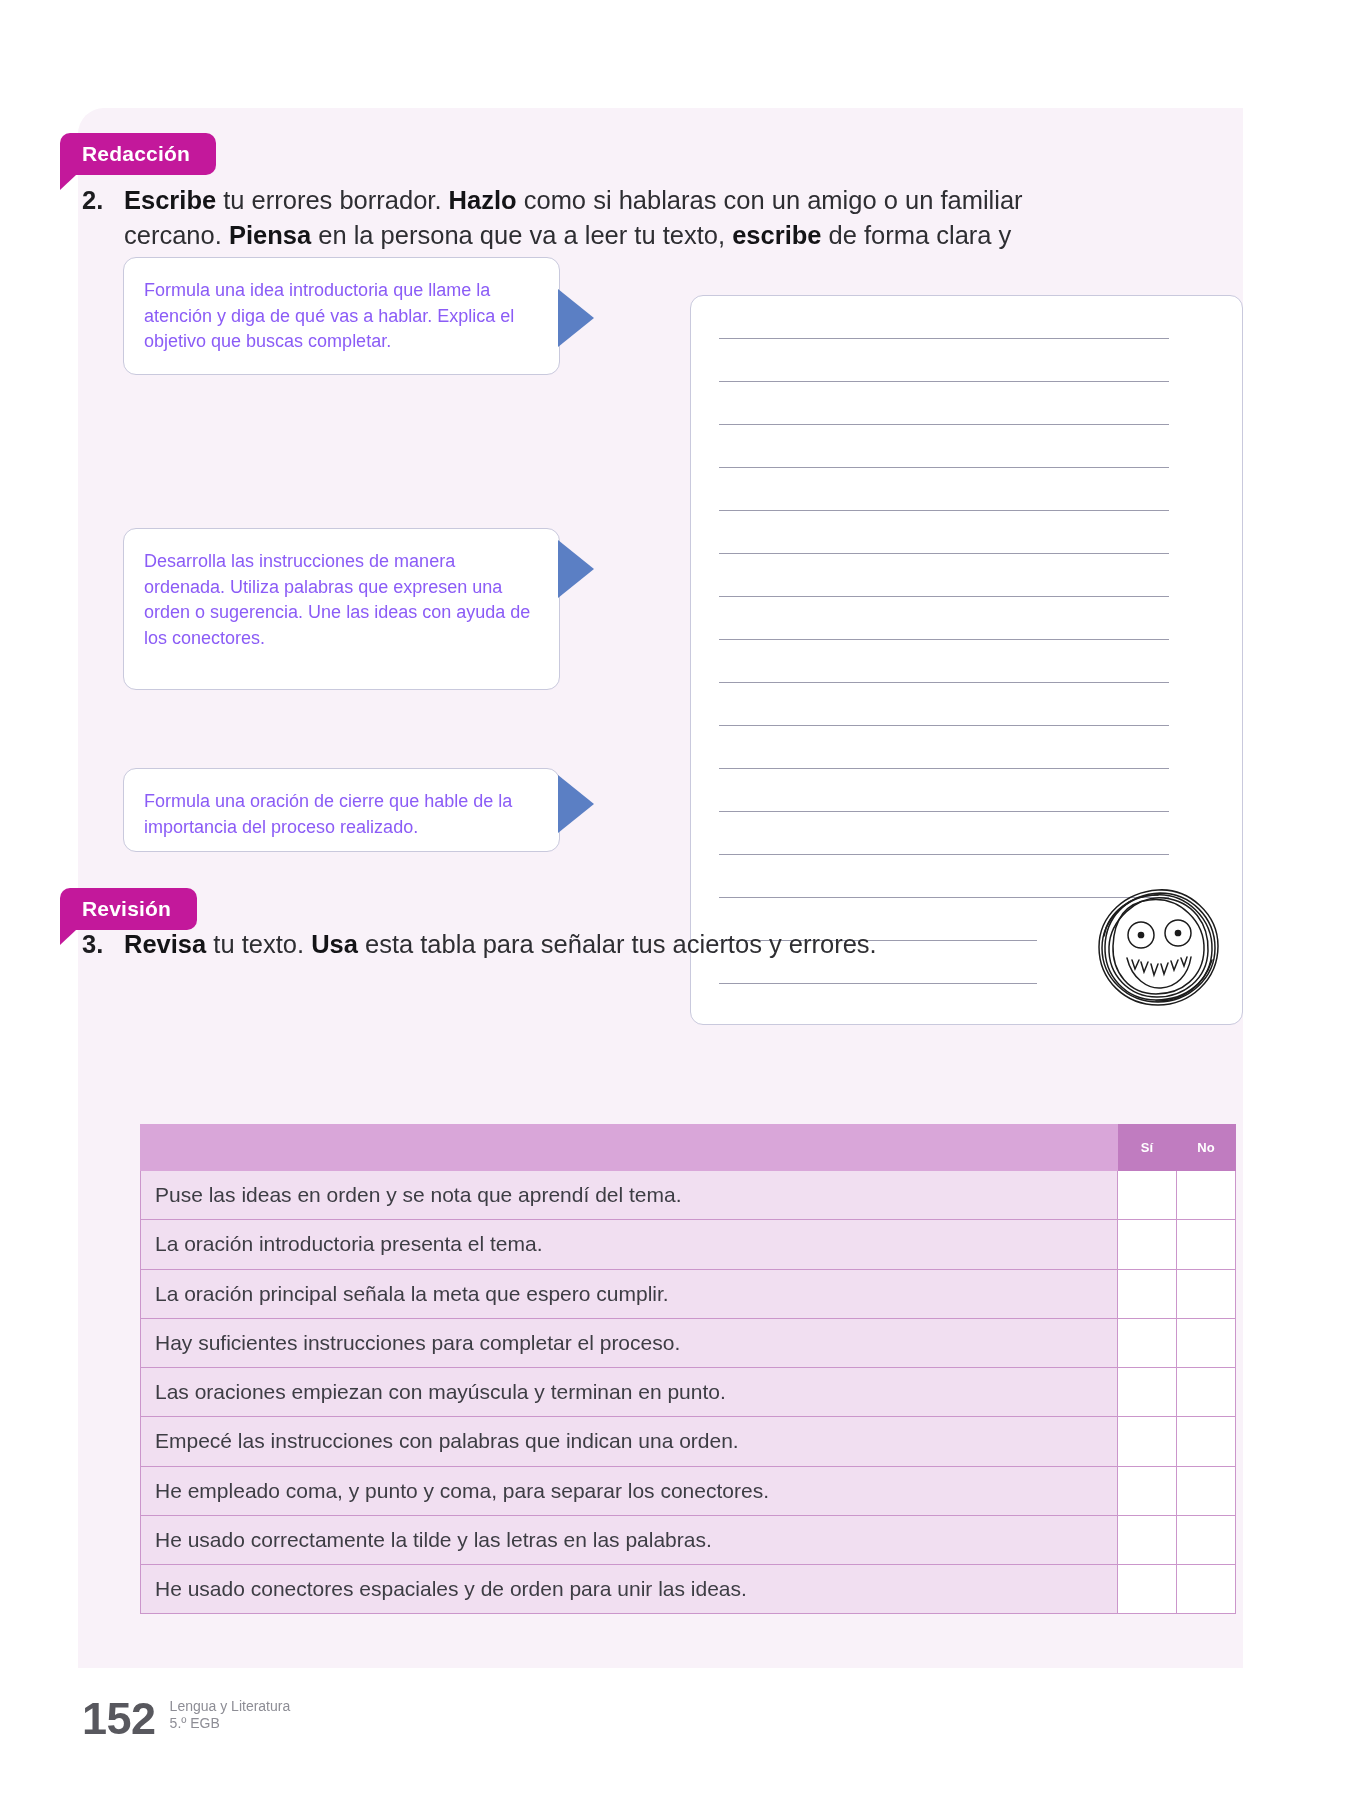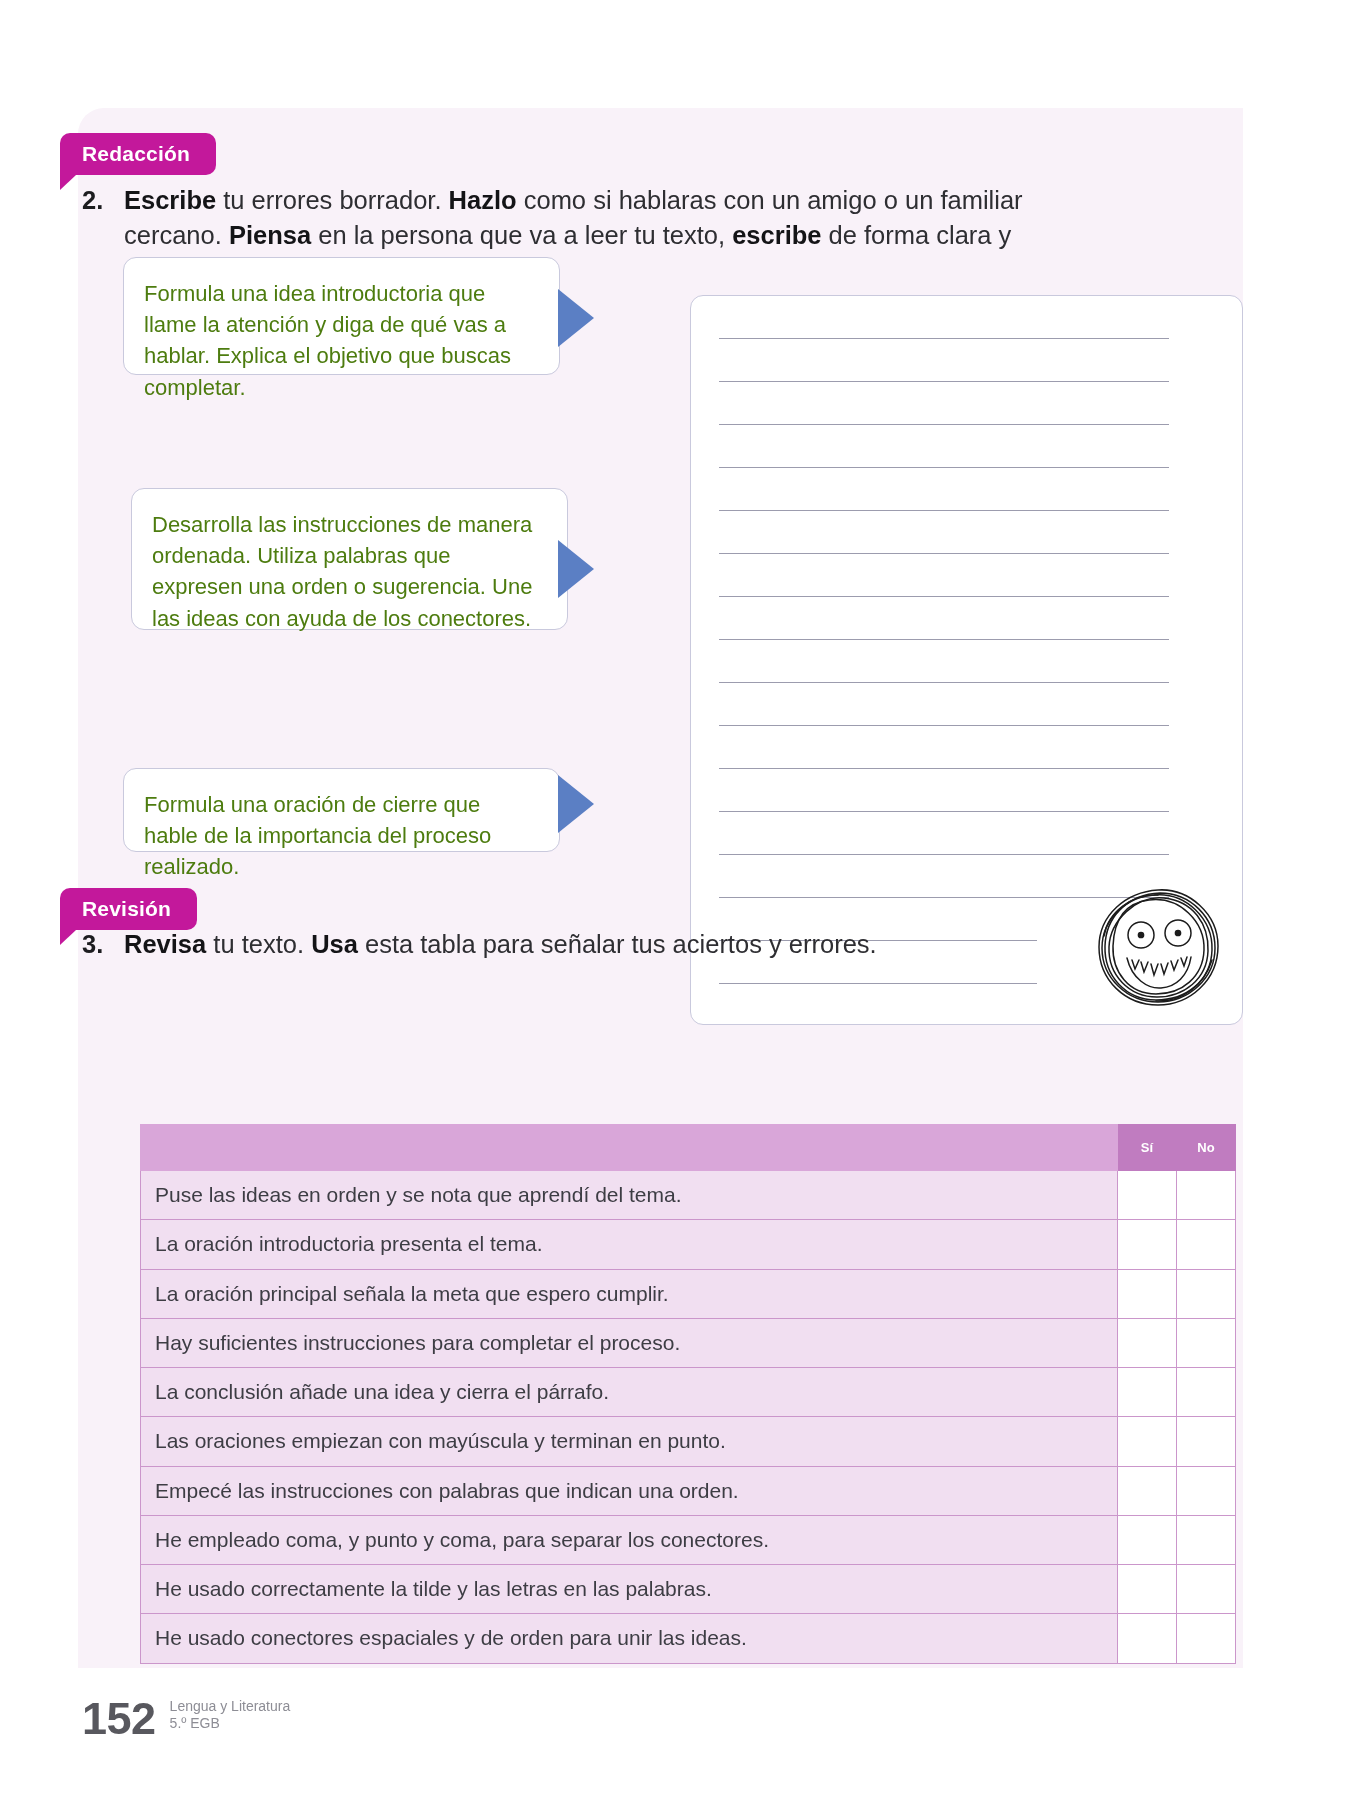--- a/index.html
+++ b/index.html
@@ -70,22 +70,22 @@
   }
   .instruction .body { flex: 1; }
   .instruction b { font-weight: bold; color: #141417; }
 
   
   .callout {
     position: absolute;
     background: #ffffff;
     border: 1.6px solid #c9c9dd;
     border-radius: 13px;
-    color: #4d7c0f;
-    font-size: 22px;
+    color: #8b5cf6;
+    font-size: 18px;
     line-height: 1.42;
     padding: 20px 22px 18px 20px;
   }
   .arrow {
     position: absolute;
     width: 0;
     height: 0;
     border-left: 36px solid #5b7fc4;
     border-top: 29px solid transparent;
     border-bottom: 29px solid transparent;
@@ -192,21 +192,21 @@
 <div class="instruction" style="left:82px; top:183px; width:955px;">
   <span class="num">2.</span>
   <span class="body"><b>Escribe</b><span> tu errores borrador. </span><b>Hazlo</b><span> como si hablaras con un amigo o un familiar cercano.</span> <b>Piensa</b><span> en la persona que va a leer tu texto, </span><b>escribe</b><span> de forma clara y comprensible.</span></span>
 </div>
 
 <div class="callout" style="left:123px; top:257px; width:437px; height:118px;">
   <span>Formula una idea introductoria que llame la atención y diga de qué vas a hablar. Explica el objetivo que buscas completar.</span>
 </div>
 <div class="arrow" style="left:558px; top:289px;"></div>
 
-<div class="callout" style="left:123px; top:488px; width:437px; height:142px;margin-left:8px;">
+<div class="callout" style="left:123px; top:528px; width:437px; height:162px;">
   <span>Desarrolla las instrucciones de manera ordenada. Utiliza palabras que expresen una orden o sugerencia. Une las ideas con ayuda de los conectores.</span>
 </div>
 <div class="arrow" style="left:558px; top:540px;"></div>
 
 <div class="callout" style="left:123px; top:768px; width:437px; height:84px;">
   <span>Formula una oración de cierre que hable de la importancia del proceso realizado.</span>
 </div>
 <div class="arrow" style="left:558px; top:775px;"></div>
 
 <div id="writing-area">
@@ -283,25 +283,20 @@
       <td class="stmt">La oración principal señala la meta que espero cumplir.</td>
       <td class="mark"></td>
       <td class="mark"></td>
     </tr>
     <tr>
       <td class="stmt">Hay suficientes instrucciones para completar el proceso.</td>
       <td class="mark"></td>
       <td class="mark"></td>
     </tr>
     <tr>
-      <td class="stmt">La conclusión añade una idea y cierra el párrafo.</td>
-      <td class="mark"></td>
-      <td class="mark"></td>
-    </tr>
-    <tr>
       <td class="stmt">Las oraciones empiezan con mayúscula y terminan en punto.</td>
       <td class="mark"></td>
       <td class="mark"></td>
     </tr>
     <tr>
       <td class="stmt">Empecé las instrucciones con palabras que indican una orden.</td>
       <td class="mark"></td>
       <td class="mark"></td>
     </tr>
     <tr>

